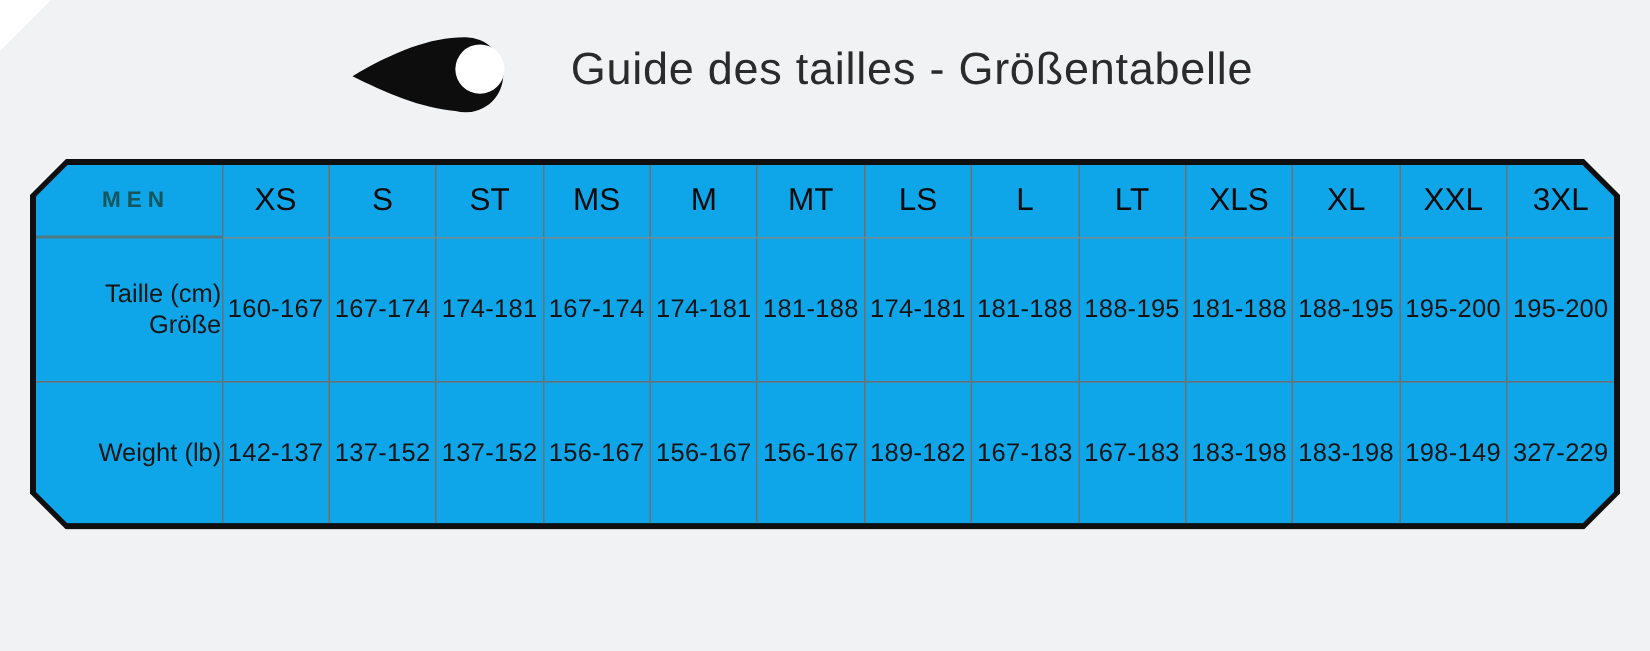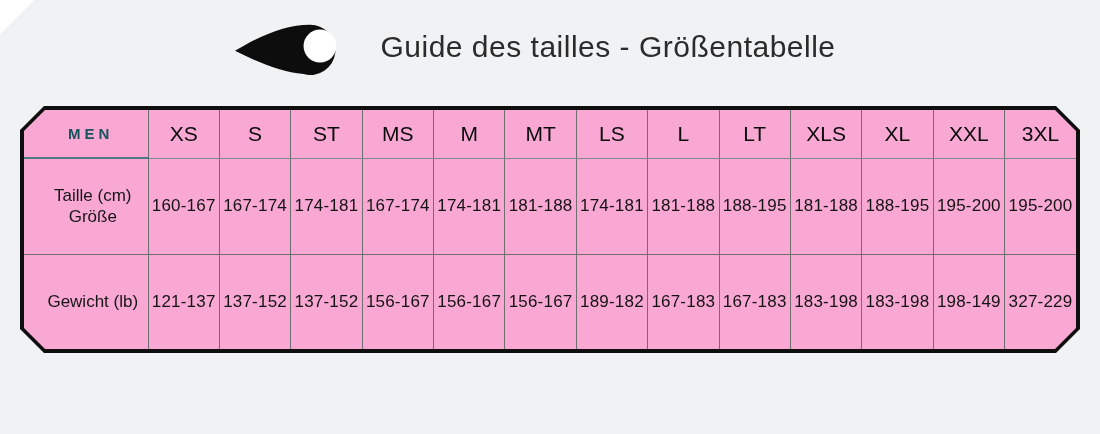--- a/index.html
+++ b/index.html
@@ -24,21 +24,21 @@
     font-size: 30px; font-weight: 300; color: #2b2b2b; letter-spacing: 0.5px;
   }
   .table-outer {
     position: absolute; left: 20px; top: 106px; width: 1060px; height: 247px;
     background: #0f0f0f;
     clip-path: polygon(24px 0, calc(100% - 24px) 0, 100% 24px,
       100% calc(100% - 24px), calc(100% - 24px) 100%, 24px 100%,
       0 calc(100% - 24px), 0 24px);
   }
   .table-inner {
-    position: absolute; inset: 4px; background: #f9a8d4;
+    position: absolute; inset: 4px; background: #0ea5e9;
     clip-path: polygon(21px 0, calc(100% - 21px) 0, 100% 21px,
       100% calc(100% - 21px), calc(100% - 21px) 100%, 21px 100%,
       0 calc(100% - 21px), 0 21px);
   }
   table { width: 100%; height: 100%; border-collapse: collapse; table-layout: fixed; }
   th, td {
     border-left: 1.5px solid #6f6f6f;
     padding: 0; text-align: center; vertical-align: middle;
   }
   tr > *:first-child { border-left: none; }
@@ -46,21 +46,21 @@
   thead th.corner-th { border-bottom: 2px solid #4f7a83; }
   tbody th, tbody td { border-bottom: 1.5px solid #6f6f6f; height: 47px; }
   tbody tr:last-child th, tbody tr:last-child td { border-bottom: none; }
   tbody tr.divider-below th, tbody tr.divider-below td { border-bottom: 4px solid #1b1b1b; }
   .corner-th {
     font-size: 15px; font-weight: bold; letter-spacing: 4px;
     color: #14555e; padding-left: 10px;
   }
   .size-th { font-size: 21px; font-weight: normal; color: #0b0b0b; }
   .row-label {
-    text-align: center; padding-left: 14px; font-weight: 400;
+    text-align: right; padding-left: 14px; font-weight: 400;
     font-size: 17px; color: #151515; line-height: 1.25;
   }
   .value-cell { font-size: 17px; color: #131313; letter-spacing: 0.2px; text-align: center; }
 </style>
 </head>
 <body>
 
 <div class="corner-cut"></div>
 
 <div class="header-bar">
@@ -123,23 +123,23 @@
             <td class="value-cell">174-181</td>
             <td class="value-cell">181-188</td>
             <td class="value-cell">188-195</td>
             <td class="value-cell">181-188</td>
             <td class="value-cell">188-195</td>
             <td class="value-cell">195-200</td>
             <td class="value-cell">195-200</td>
           </tr>
           <tr>
             <th class="row-label">
-              <div>Gewicht (lb)</div>
+              <div>Weight (lb)</div>
             </th>
-            <td class="value-cell">121-137</td>
+            <td class="value-cell">142-137</td>
             <td class="value-cell">137-152</td>
             <td class="value-cell">137-152</td>
             <td class="value-cell">156-167</td>
             <td class="value-cell">156-167</td>
             <td class="value-cell">156-167</td>
             <td class="value-cell">189-182</td>
             <td class="value-cell">167-183</td>
             <td class="value-cell">167-183</td>
             <td class="value-cell">183-198</td>
             <td class="value-cell">183-198</td>

